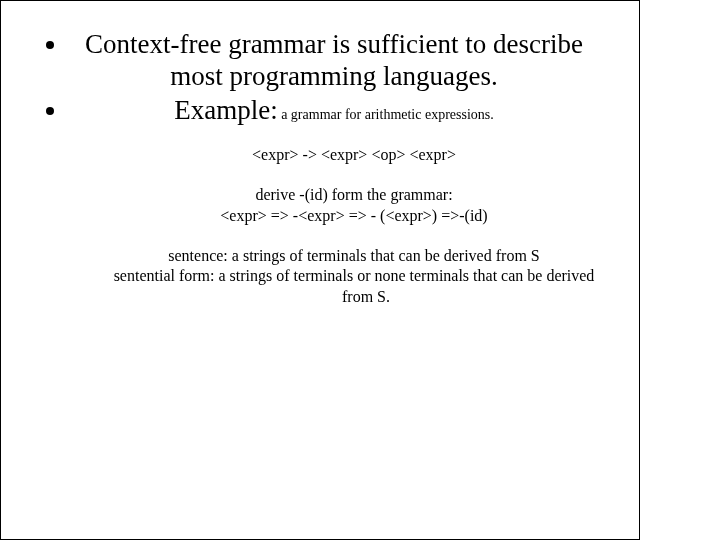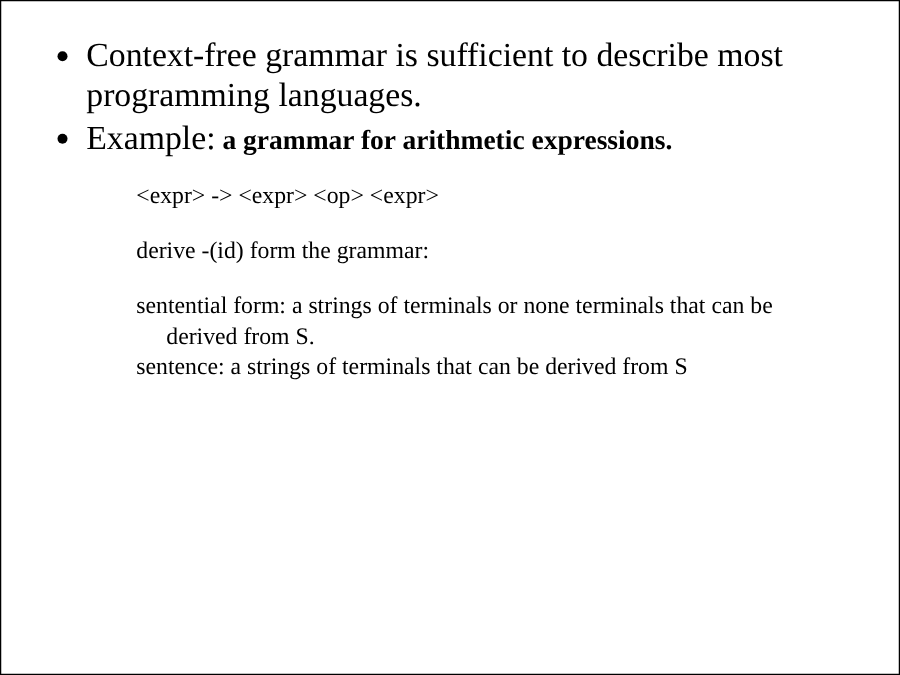--- a/index.html
+++ b/index.html
@@ -6,41 +6,41 @@
     margin: 0;
     padding: 0;
     width: 720px;
     height: 540px;
     background: #ffffff;
     font-family: "Times New Roman", Times, serif;
     color: #000000;
   }
   .slide {
     box-sizing: border-box;
-    width: 720px;
+    width: 640px;
     height: 540px;
     padding: 28px 40px 0 40px;
     border: 1px solid #000;
+    text-align: center;
   }
   ul.top {
     margin: 0 0 18px 0;
     padding-left: 28px;
   }
   ul.top > li {
     font-size: 27px;
     line-height: 1.18;
     margin-bottom: 2px;
   }
   ul.top > li .small {
-    font-size: 22px;
-    font-weight: bold;
+    font-size: 14px;
   }
   .indent-block {
     padding-left: 68px;
-    font-size: 19px;
+    font-size: 16px;
     line-height: 1.28;
   }
   .indent-block .para {
     margin-bottom: 20px;
   }
   .indent-block .hang {
     padding-left: 24px;
     text-indent: -24px;
   }
 </style>
@@ -59,22 +59,23 @@
   </ul>
 
   <div class="indent-block">
 
     <div class="para">
       <div>&lt;expr&gt; -&gt; &lt;expr&gt; &lt;op&gt; &lt;expr&gt;</div>
     </div>
 
     <div class="para">
       <div>derive -(id) form the grammar:</div>
+      <div>&lt;expr&gt; =&gt; -&lt;expr&gt; =&gt; - (&lt;expr&gt;) =&gt;-(id)</div>
     </div>
 
     <div class="para">
+      <div class="hang">sentence: a strings of terminals that can be derived from S</div>
       <div class="hang">sentential form: a strings of terminals or none terminals that can be derived from S.</div>
-      <div class="hang">sentence: a strings of terminals that can be derived from S</div>
     </div>
 
   </div>
 
 </div>
 
 </body></html>

